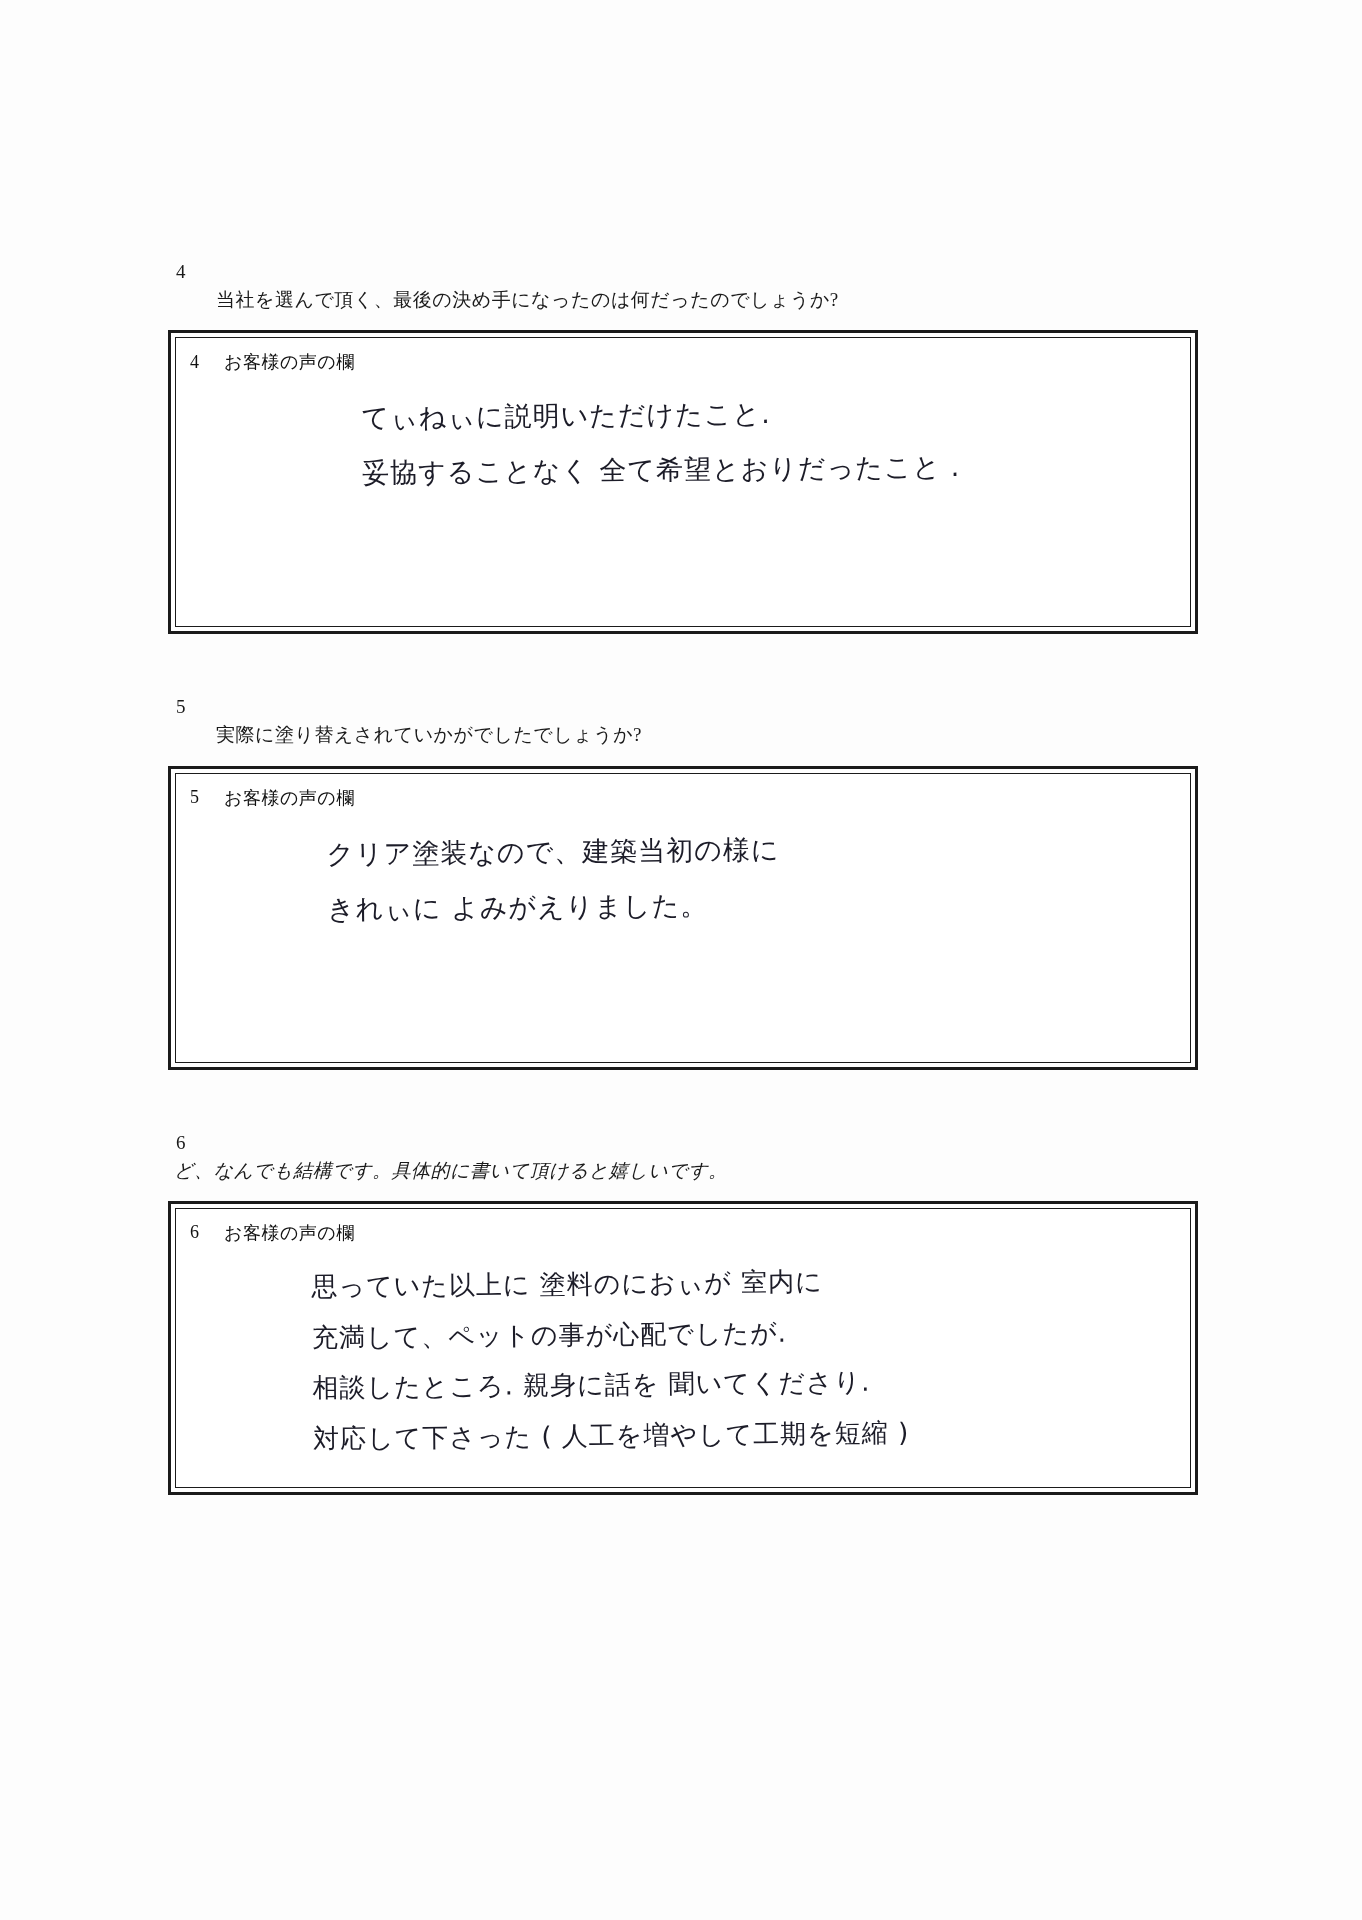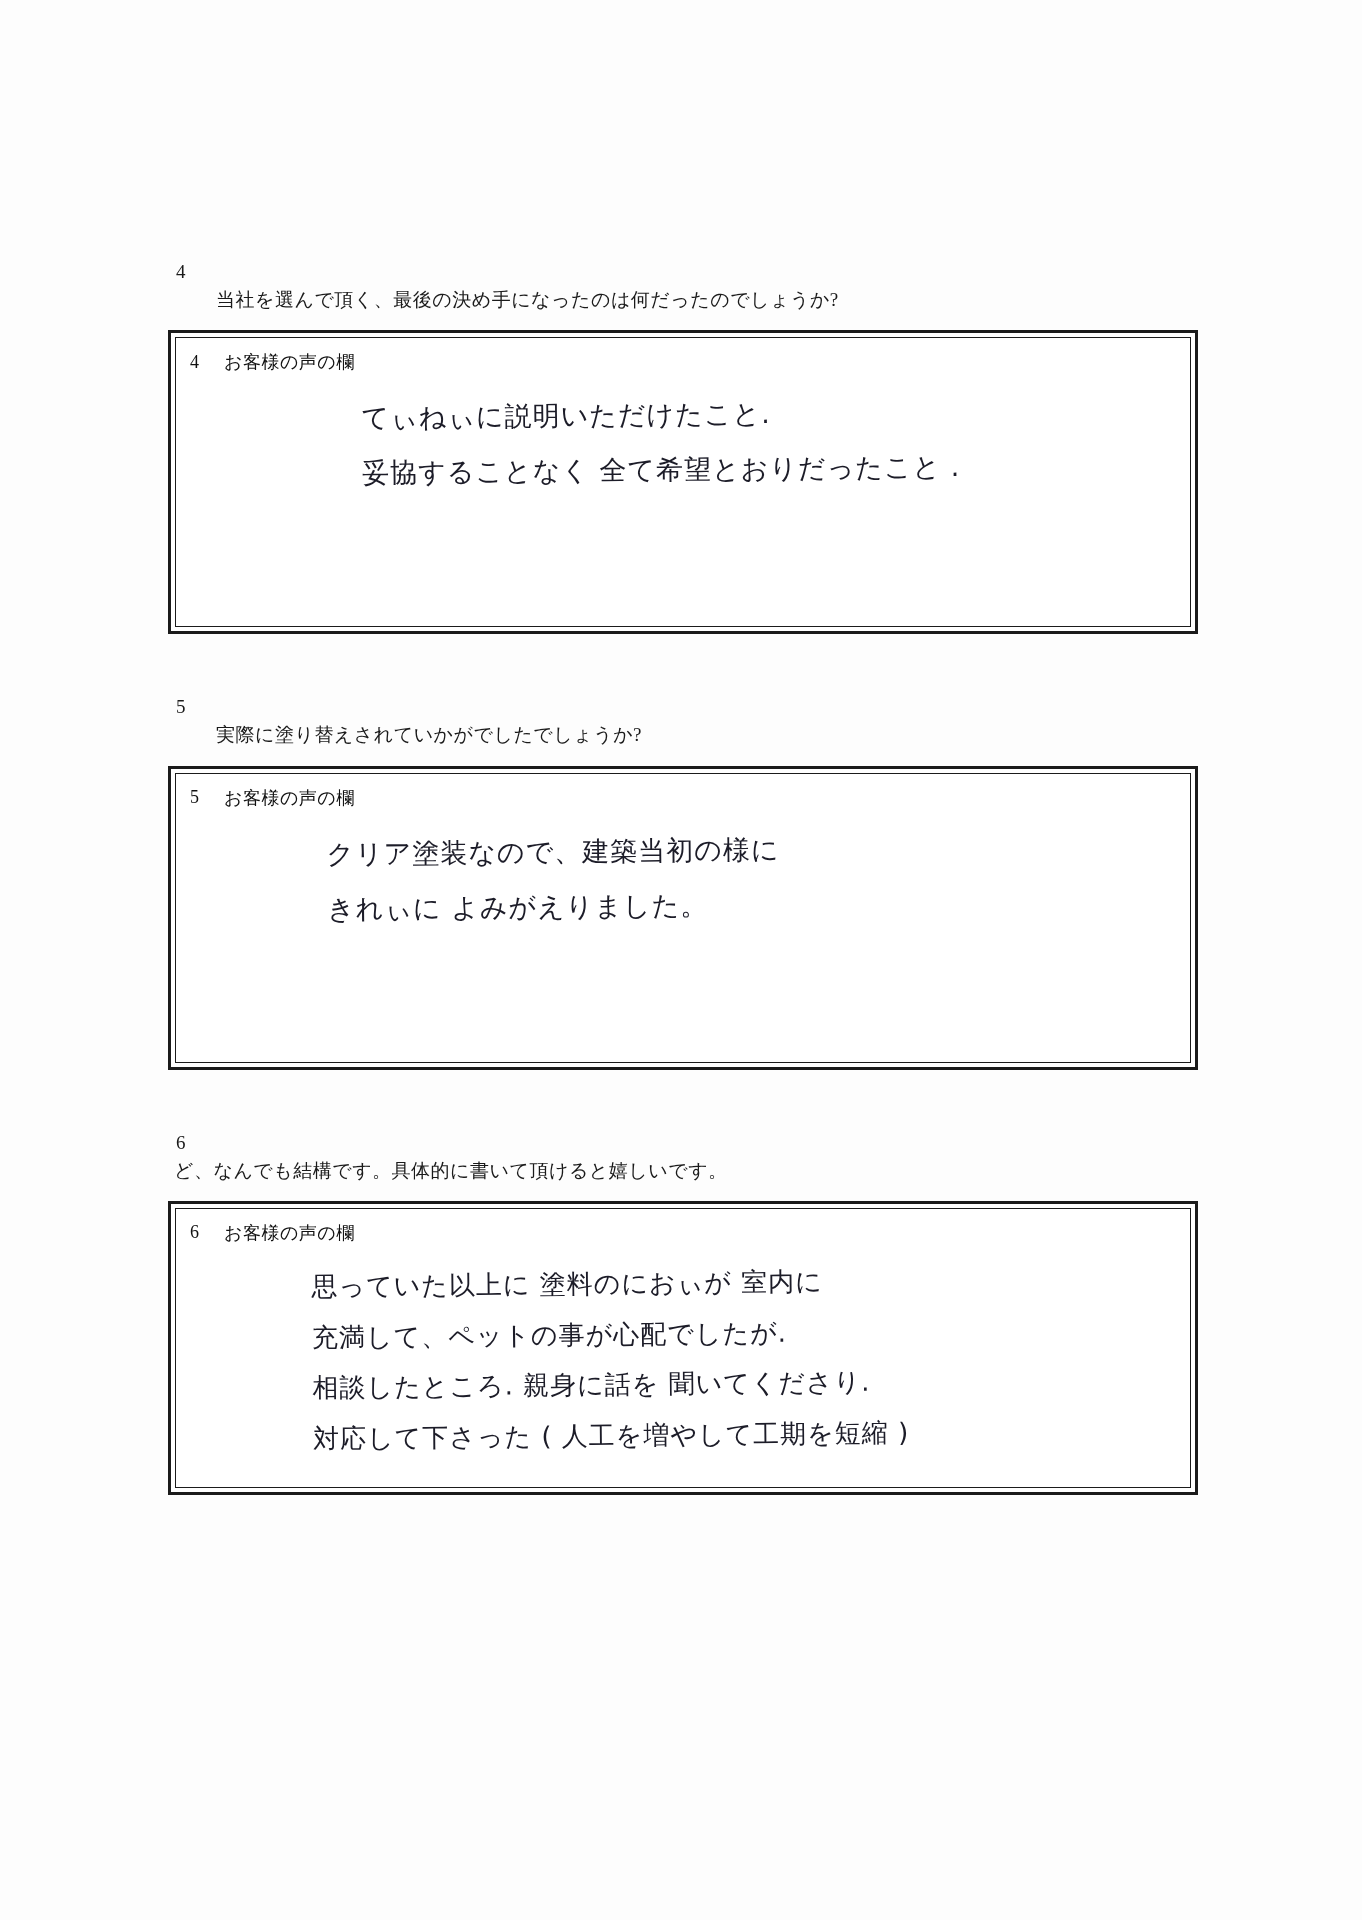--- a/index.html
+++ b/index.html
@@ -46,20 +46,21 @@
     padding-left: 8px;
     box-sizing: border-box;
   }
   .q-text {
     flex: 1 1 auto;
     margin-top: 28px;
   }
   .q-text .cont {
     display: block;
     margin-left: -42px;
+    font-style: italic;
   }
 
   
   .answer-box {
     border: 3px solid #1b1b1b;
     padding: 4px;
     background: #ffffff;
     margin-bottom: 56px;
     box-sizing: border-box;
   }

